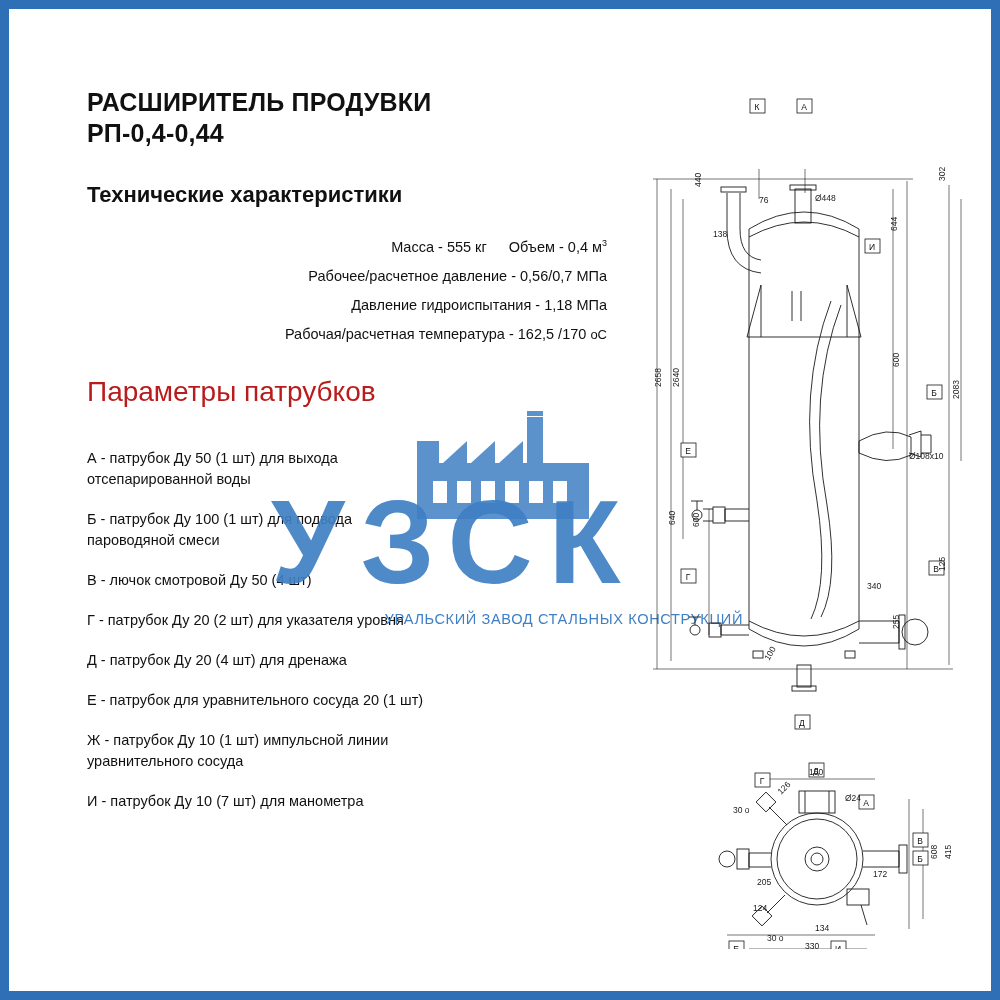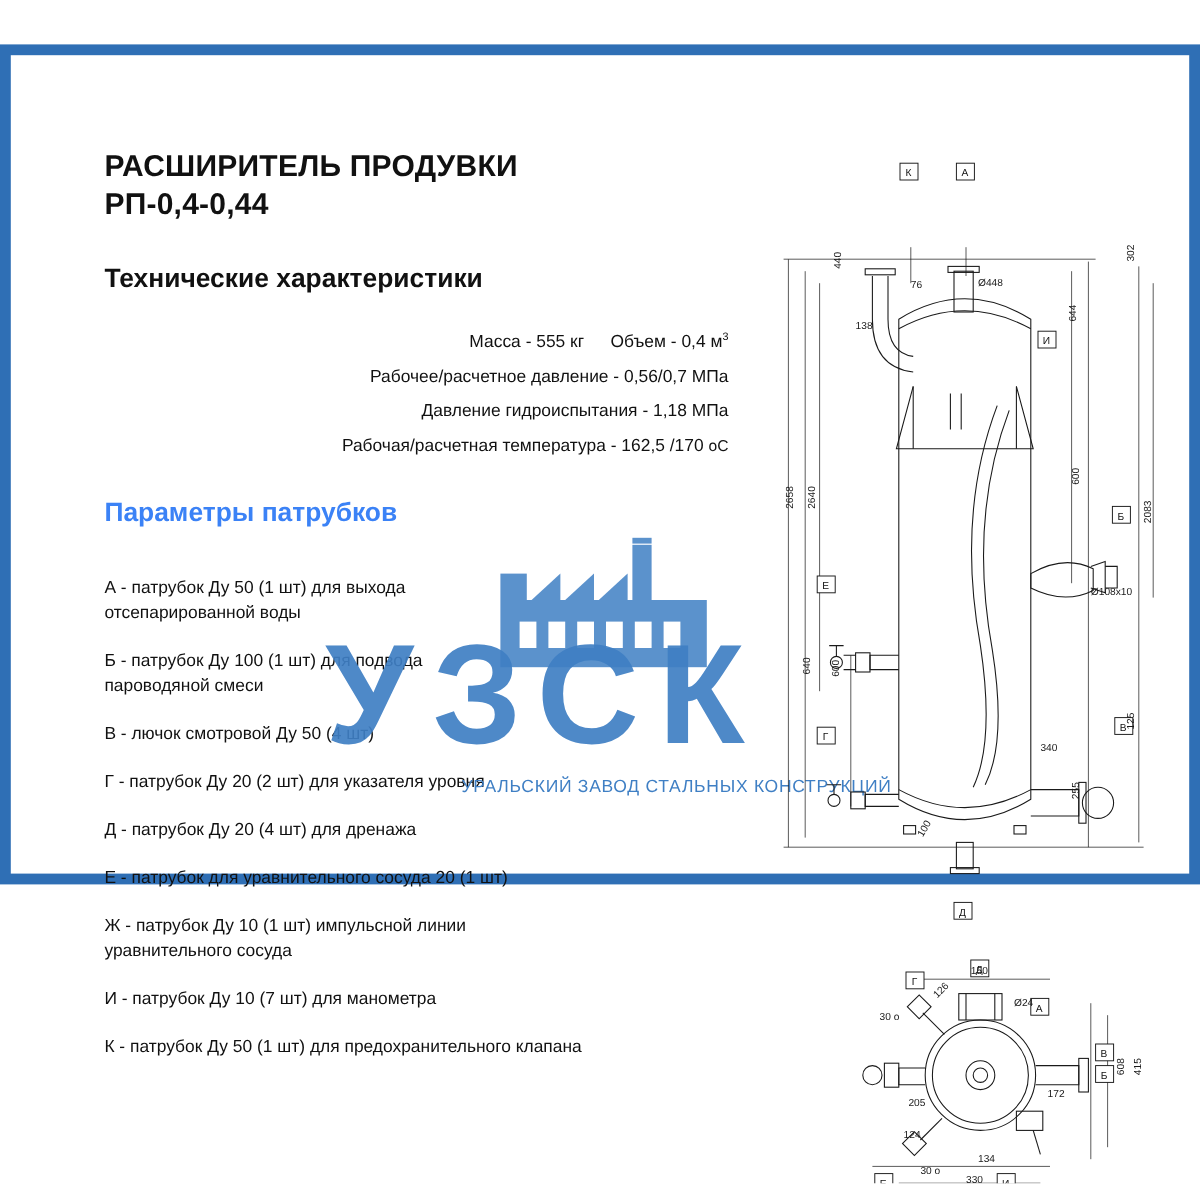--- a/index.html
+++ b/index.html
@@ -4,25 +4,24 @@
 <style>
   html,body{margin:0;padding:0;}
   body{
     width:1000px;height:1000px;
     background:#ffffff;
     font-family:"Liberation Sans", sans-serif;
     overflow:hidden;
   }
   #page{
     position:relative;
-    width:1000px;height:700px;
+    width:1000px;height:1000px;
     box-sizing:border-box;
     border:9px solid #2f6fb5;
     background:#ffffff;
-    margin-top:37px;
   }
   
   .left{
     position:absolute;
     left:78px;top:78px;width:520px;
   }
   .title{
     font-size:25px;font-weight:bold;color:#111;
     line-height:1.22;letter-spacing:0.2px;
     margin:0 0 34px 0;
@@ -30,21 +29,21 @@
   .title .l2{display:block;}
   .h2{
     font-size:22px;color:#111;margin:0 0 30px 0;font-weight:bold;
   }
   .specs{margin:0 0 34px 0;text-align:right;}
   .specs .row{
     font-size:14.5px;color:#111;margin-bottom:13px;white-space:nowrap;
   }
   .specs .row .gap{display:inline-block;width:22px;}
   .h2b{
-    font-size:22px;color:#3b82f6;margin:0 0 40px 0;font-weight:bold;
+    font-size:28px;color:#b91c1c;margin:0 0 40px 0;font-weight:normal;
   }
   .nozzles .nrow{
     font-size:14.5px;color:#111;margin-bottom:19px;line-height:1.45;
   }
   .nozzles .nrow .cont{display:block;}
   sup{font-size:9px;vertical-align:super;}
 
   
   .wm{
     position:absolute;left:262px;top:402px;width:470px;height:265px;
@@ -126,23 +125,20 @@
       </div>
       <div class="nrow">
         <span>Е - патрубок для уравнительного сосуда 20 (1 шт)</span>
       </div>
       <div class="nrow">
         <span>Ж - патрубок Ду 10 (1 шт) импульсной линии</span>
         <span class="cont">уравнительного сосуда</span>
       </div>
       <div class="nrow">
         <span>И - патрубок Ду 10 (7 шт) для манометра</span>
-      </div>
-      <div class="nrow">
-        <span>К - патрубок Ду 50 (1 шт) для предохранительного клапана</span>
       </div>
     </div>
   </div>
 
   <div class="wm">
     <div class="wm-factory">
       <svg width="190" height="110" viewBox="0 0 190 110">
         <g fill="#3f7fc4" opacity="0.85">
           <rect x="8" y="52" width="172" height="56"></rect>
           <polygon points="8,52 8,30 30,30 30,52"></polygon>

